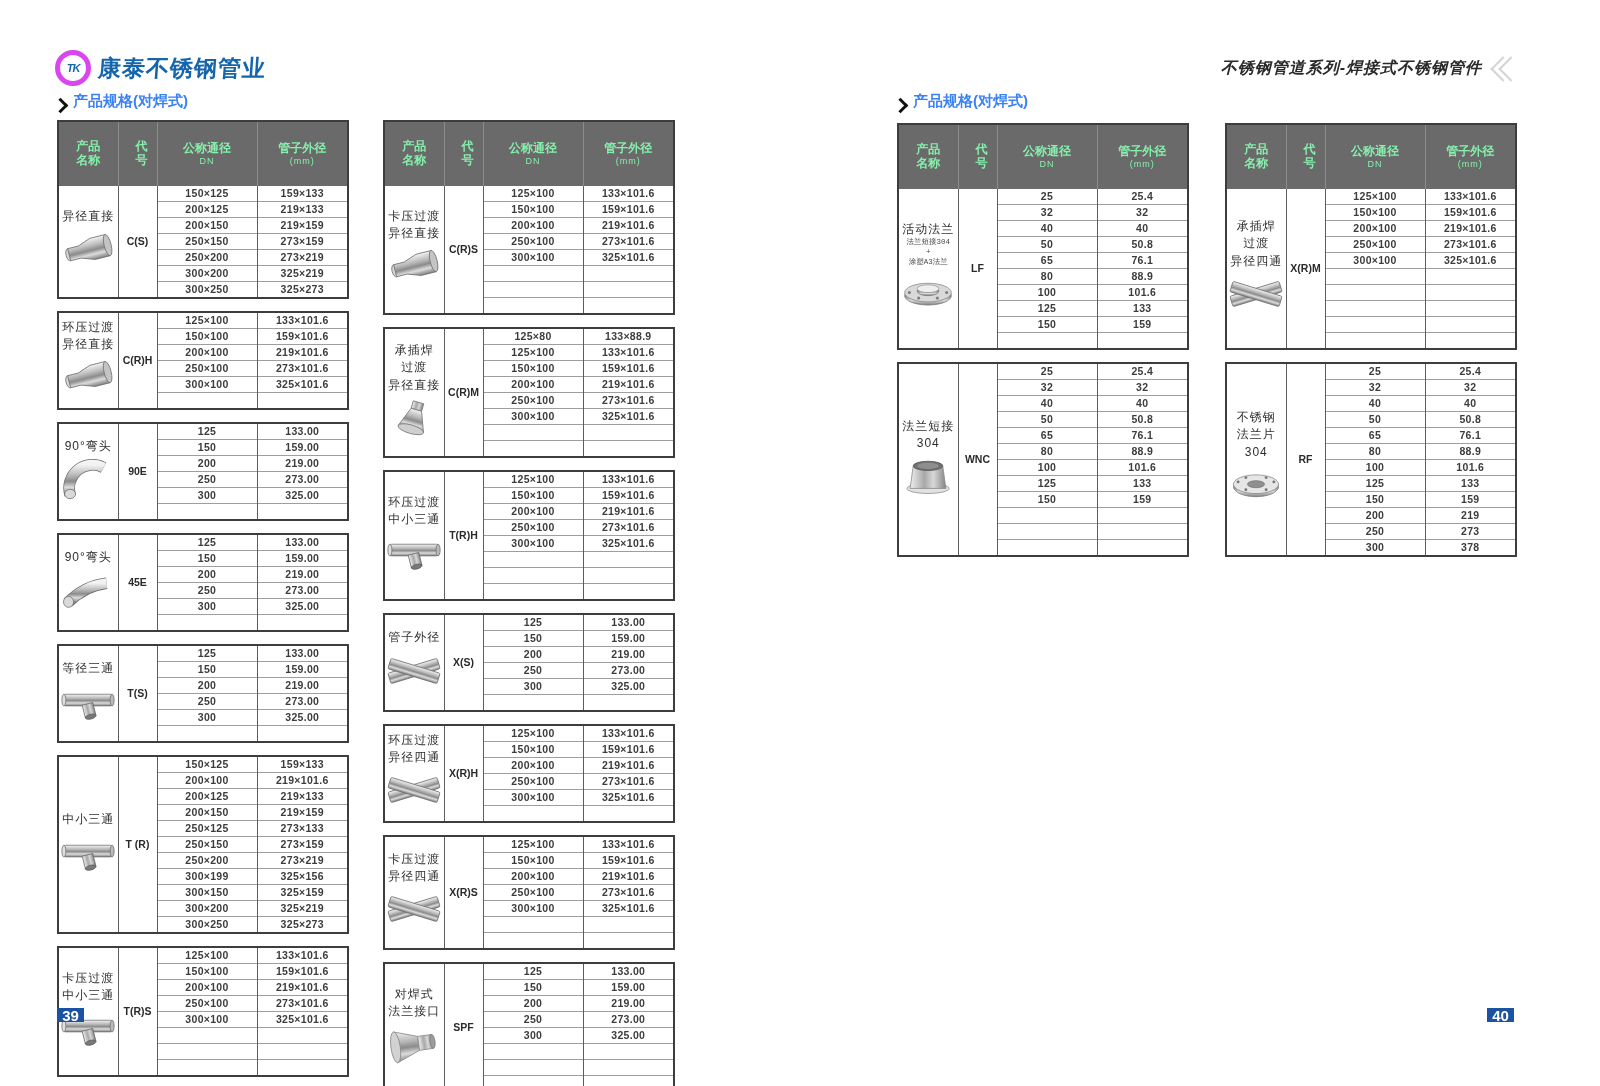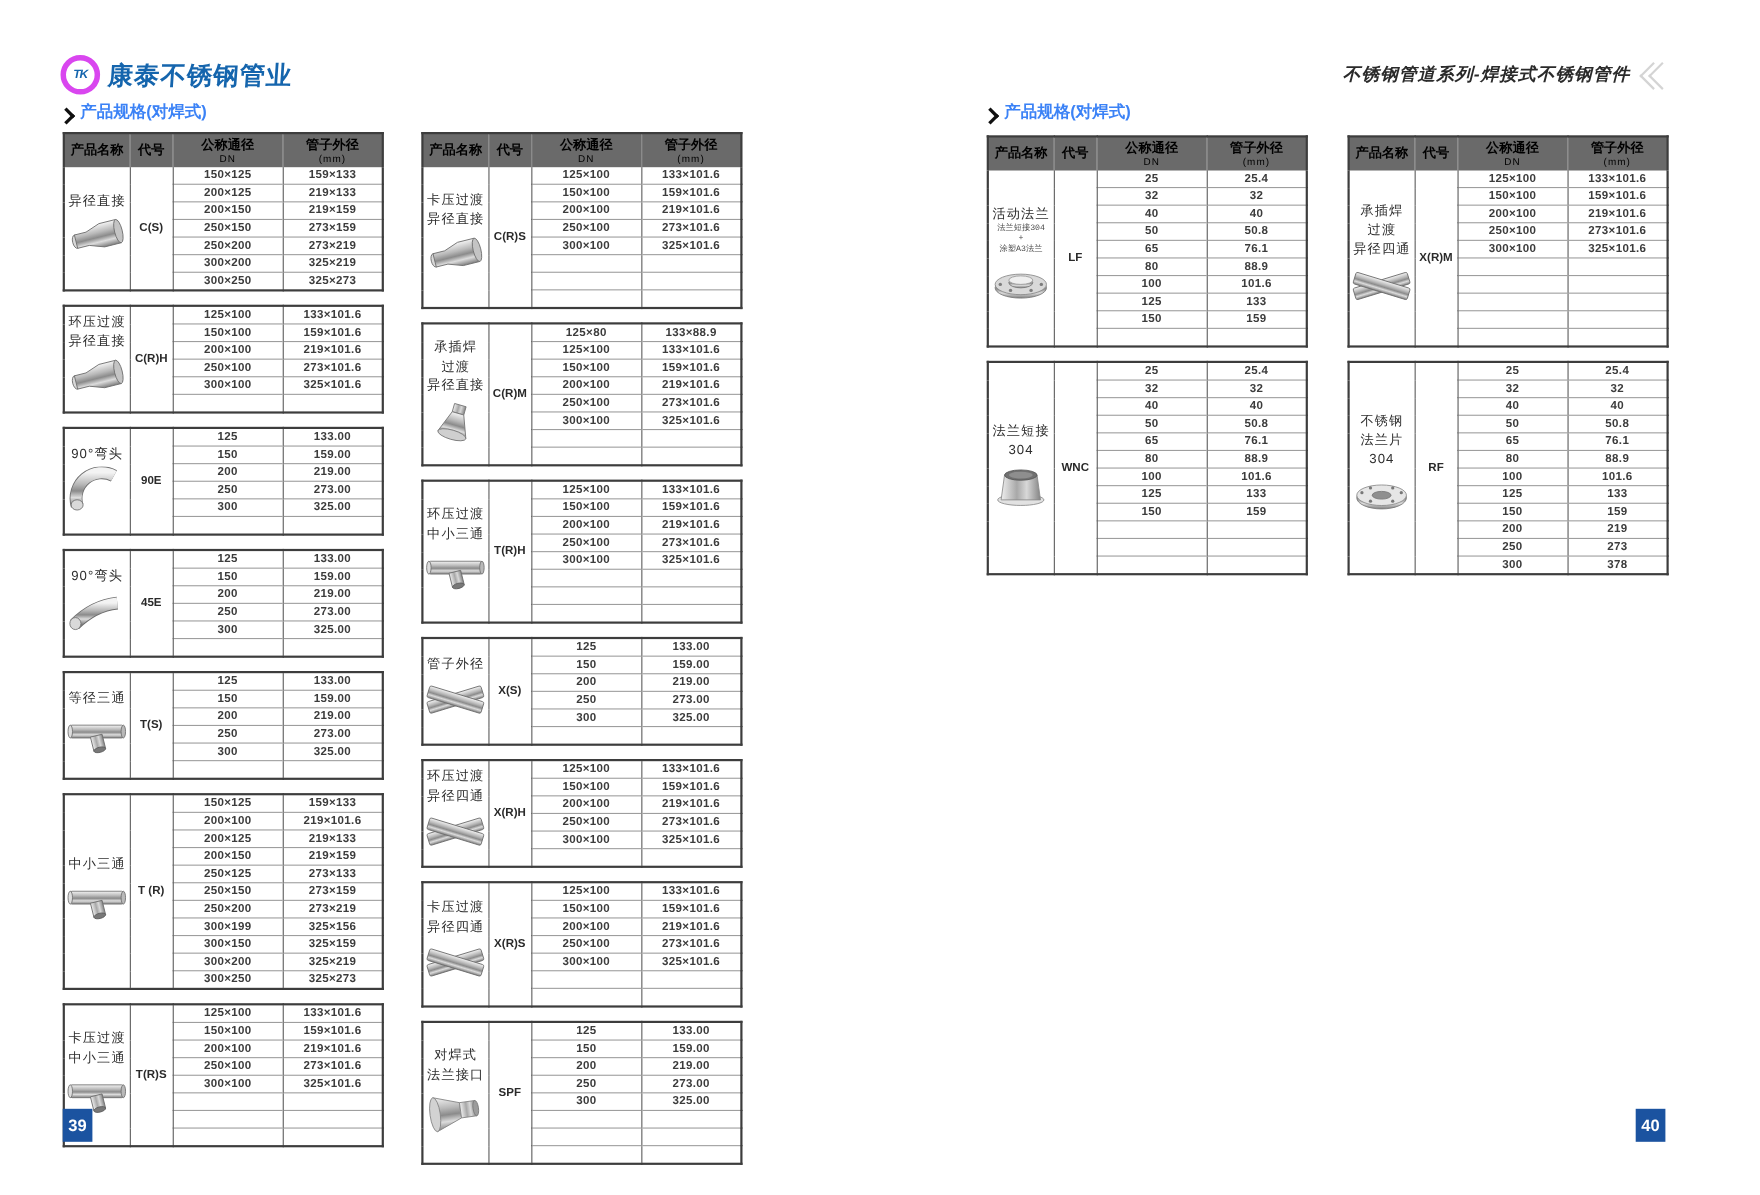--- a/index.html
+++ b/index.html
@@ -23,38 +23,38 @@
   .sec-title{position:absolute;top:92px;display:flex;align-items:flex-end;gap:7px;font-size:15px;font-weight:bold;color:#3b82f6;}
   .sec-title.left{left:55px;} .sec-title.right{left:895px;}
   .arrow-icon{display:inline-block;width:8px;height:8px;border-top:3px solid #101010;border-right:3px solid #101010;transform:rotate(45deg);margin-top:-2px;}
   
   .colstack{position:absolute;width:290px;}
   #col0{left:57px;top:120px;} #col1{left:383px;top:120px;}
   #col2{left:897px;top:123px;} #col3{left:1225px;top:123px;}
   table.spec{border-collapse:collapse;width:290px;table-layout:fixed;margin:0 0 12px 0;border:2px solid #3d3d3d;}
   col.c-name{width:60px;} col.c-code{width:39px;} col.c-dn{width:100px;} col.c-od{width:91px;}
   table.spec th{
-    background:#6a6a6a;color:#000000;font-size:12px;font-weight:bold;height:30px;
-    line-height:1.15;padding:0;border-left:1px solid #8c8c8c;vertical-align:middle;
+    background:#6a6a6a;color:#86efac;font-size:12px;font-weight:bold;height:30px;
+    line-height:1.15;padding:17px;border-left:1px solid #8c8c8c;vertical-align:middle;
   }
   table.spec th:first-child{border-left:none;}
   table.spec th .sub{display:block;font-size:9px;font-weight:normal;letter-spacing:1px;}
   table.spec td{height:15px;padding:0;font-size:10.5px;text-align:center;vertical-align:middle;line-height:15px;}
   td.dn,td.od{border-top:1px solid #9e9e9e;font-weight:bold;color:#3c3c3c;letter-spacing:0.3px;}
   tbody tr:first-child td{border-top:none;}
   td.code{border-left:1px solid #5c5c5c;border-right:1px solid #5c5c5c;font-size:12.5px;font-weight:bold;color:#2a2a2a;}
   td.od{border-left:1px solid #5c5c5c;}
   td.name{vertical-align:middle;padding:2px 1px;}
   .pname div{font-size:12px;color:#2e2e2e;letter-spacing:1px;line-height:1.45;}
   .psub div{font-size:7.5px;color:#4a4a4a;line-height:1.3;font-family:Liberation Mono, monospace;}
   .photo{margin-top:3px;}
   .photo svg{width:56px;height:42px;}
   
   .pagenum{
-    position:absolute;top:1008px;width:27px;height:30px;background:#1b53a0;color:#fff;
+    position:absolute;top:1008px;width:27px;height:14px;background:#1b53a0;color:#fff;
     font-weight:bold;font-size:15px;display:flex;align-items:center;justify-content:center;
   }
   .pagenum.left{left:57px;} .pagenum.right{left:1487px;}
 </style>
 </head>
 <body>
 
 <svg width="0" height="0" style="position:absolute" aria-hidden="true">
   <defs>
     <linearGradient id="met" x1="0" y1="0" x2="0" y2="1">

